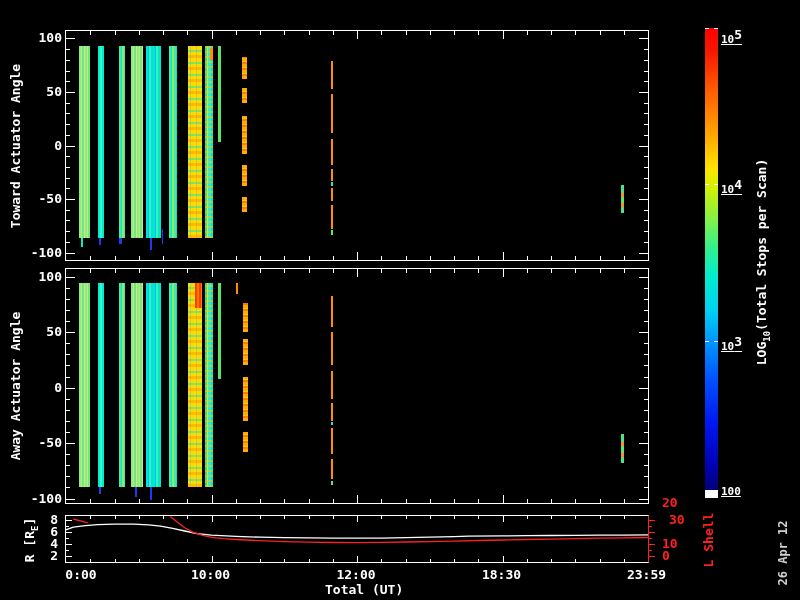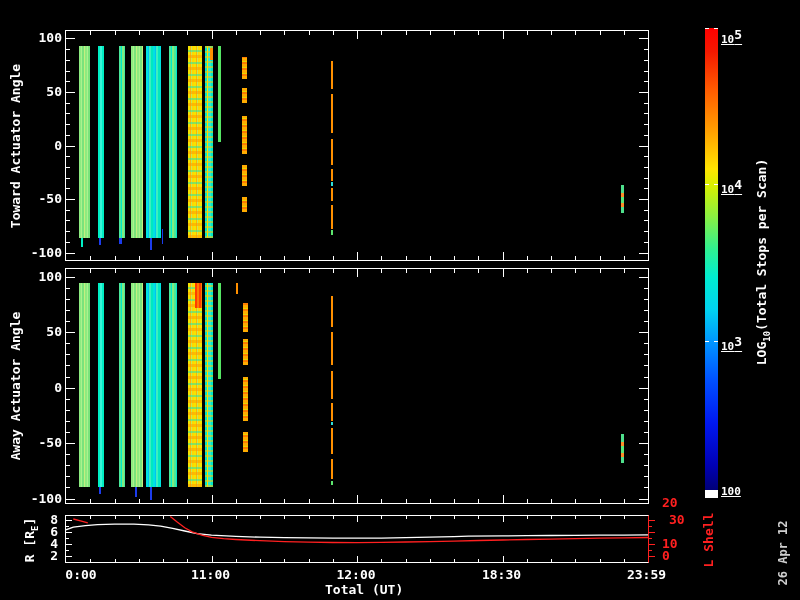--- a/index.html
+++ b/index.html
@@ -362,21 +362,21 @@
     <div class="ylab" style="position: absolute; left: 24px; top: 83.9953px; width: 38px; height: 15px;">50</div>
     <div class="ylab" style="position: absolute; left: 24px; top: 137.5px; width: 38px; height: 15px;">0</div>
     <div class="ylab" style="position: absolute; left: 24px; top: 191.005px; width: 38px; height: 15px;">-50</div>
     <div class="ylab" style="position: absolute; left: 24px; top: 244.509px; width: 38px; height: 15px;">-100</div>
     <div class="ylab" style="position: absolute; left: 24px; top: 268.763px; width: 38px; height: 15px;">100</div>
     <div class="ylab" style="position: absolute; left: 24px; top: 324.213px; width: 38px; height: 15px;">50</div>
     <div class="ylab" style="position: absolute; left: 24px; top: 379.664px; width: 38px; height: 15px;">0</div>
     <div class="ylab" style="position: absolute; left: 24px; top: 435.114px; width: 38px; height: 15px;">-50</div>
     <div class="ylab" style="position: absolute; left: 24px; top: 490.564px; width: 38px; height: 15px;">-100</div>
     <span class="xlab" style="left: 81px; top: 567px;">0:00</span>
-    <span class="xlab" style="left: 210.5px; top: 567px;">11:00</span>
+    <span class="xlab" style="left: 210.5px; top: 567px;">10:00</span>
     <span class="xlab" style="left: 356px; top: 567px;">12:00</span>
     <span class="xlab" style="left: 501.5px; top: 567px;">18:30</span>
     <span class="xlab" style="left: 646.515px; top: 567px;">23:59</span>
     <div class="ylab" style="position: absolute; left: 40px; top: 547.839px; width: 18px; height: 15px;">2</div>
     <div class="ylab" style="position: absolute; left: 40px; top: 535.875px; width: 18px; height: 15px;">4</div>
     <div class="ylab" style="position: absolute; left: 40px; top: 523.912px; width: 18px; height: 15px;">6</div>
     <div class="ylab" style="position: absolute; left: 40px; top: 511.948px; width: 18px; height: 15px;">8</div>
     <div class="rlab" style="position: absolute; left: 662px; top: 547.787px; width: 30px; height: 15px;">0</div>
     <div class="rlab" style="position: absolute; left: 662px; top: 535.839px; width: 30px; height: 15px;">10</div>
     <div class="rlab" style="position: absolute; left: 662px; top: 495px; width: 30px; height: 15px;">20</div>

